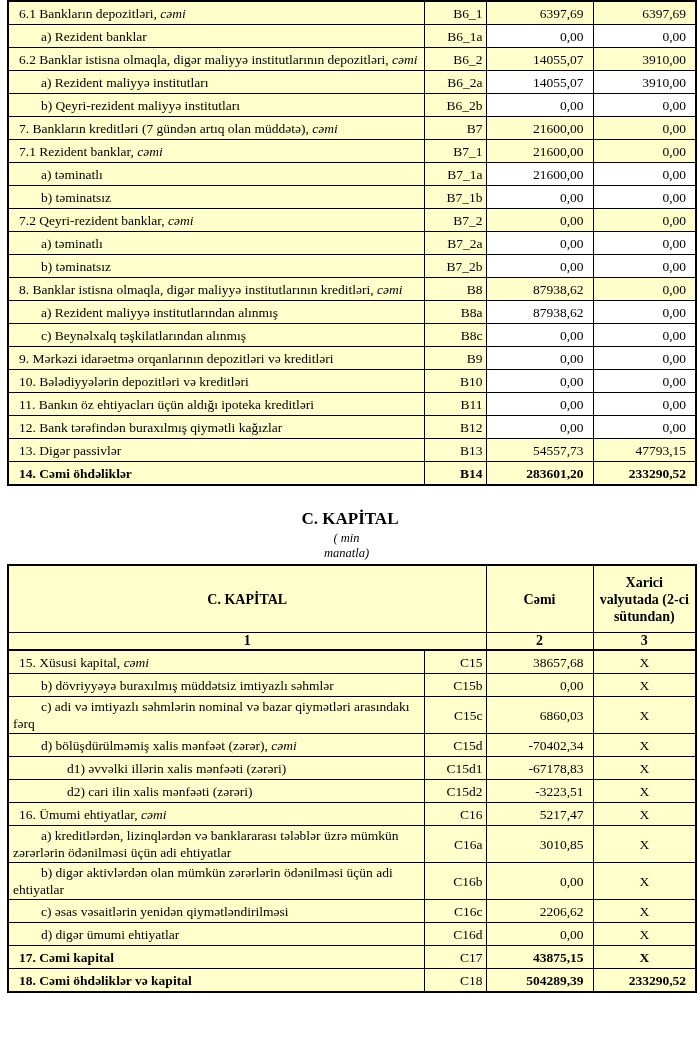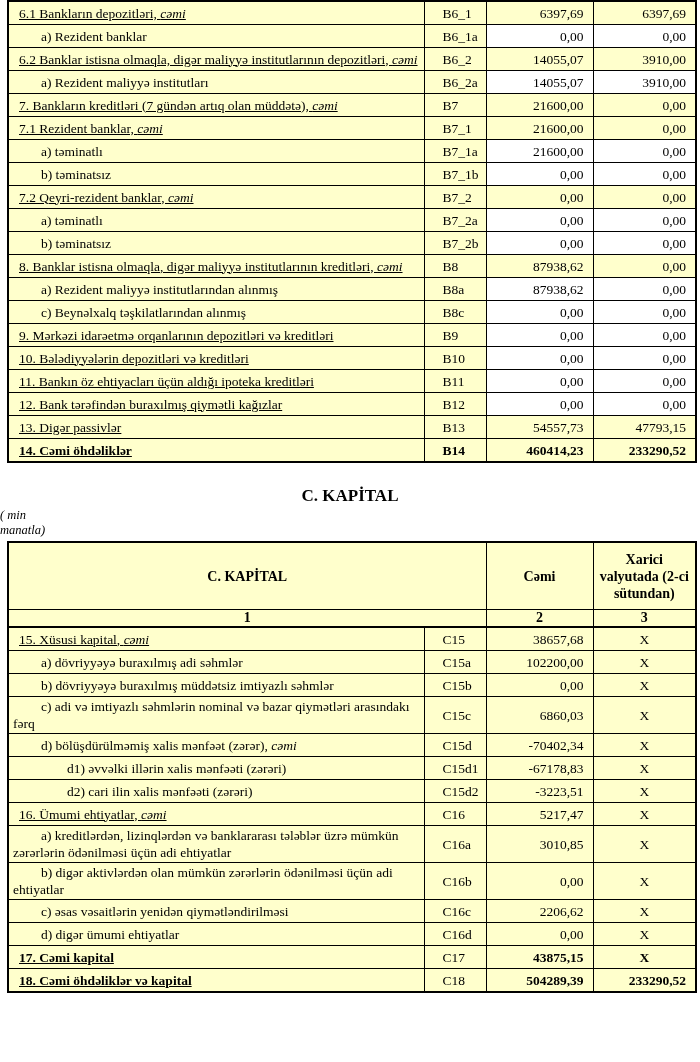--- a/index.html
+++ b/index.html
@@ -14,37 +14,37 @@
     border:2px solid #000;
   }
   .tbl td {
     border:1px solid #000;
     background:#ffffcc;
     font-size:13.5px; line-height:17px;
     padding:1px 4px; height:20px;
     vertical-align:middle;
     overflow:hidden;
   }
-  .tbl td.code { text-align:left; padding:1px 18px; }
+  .tbl td.code { text-align:right; padding:1px 3px; }
   .tbl td.num  { text-align:right; padding-right:9px; }
   .tbl td.xc   { text-align:center; padding-right:4px; }
   .tbl td.white{ background:#ffffff; }
-  td.ind0 { text-indent:6px;text-decoration:underline; }
+  td.ind0 { text-indent:6px; }
   td.ind1 { text-indent:28px; }
   td.ind2 { text-indent:54px; }
   tr.boldrow td { font-weight:bold; }
   tr.boldrow td.code { font-weight:bold; }
   tr.boldrow.codebold td.code { font-weight:normal; }
   .cap-title {
     margin-top:23px; text-align:center;
     font-weight:bold; font-size:17px; line-height:19px;
   }
   .unit-note {
     margin-top:3px; padding-right:7px;
-    text-align:left; font-style:italic;
+    text-align:center; font-style:italic;
     font-size:12.5px; line-height:15px;
   }
   .captbl { margin-top:3px; }
   .captbl thead td { text-align:center; font-weight:bold; font-size:14px; }
   .captbl tr.hdr td { height:64px; }
   .captbl tr.numrow td { height:15px; line-height:16px; padding:0 4px; border-bottom:2px solid #000; }
 </style>
 </head>
 <body>
 
@@ -76,20 +76,26 @@
           <td class="num">14055,07</td>
           <td class="num">3910,00</td>
         </tr>
         <tr>
           <td class="label ind1">a) Rezident maliyyə institutları</td>
           <td class="code">B6_2a</td>
           <td class="num white">14055,07</td>
           <td class="num white">3910,00</td>
         </tr>
         <tr>
+          <td class="label ind1">b) Qeyri-rezident maliyyə institutları</td>
+          <td class="code">B6_2b</td>
+          <td class="num white">0,00</td>
+          <td class="num white">0,00</td>
+        </tr>
+        <tr>
           <td class="label ind0">7. Bankların kreditləri (7 gündən artıq olan müddətə), <i>cəmi</i></td>
           <td class="code">B7</td>
           <td class="num">21600,00</td>
           <td class="num">0,00</td>
         </tr>
         <tr>
           <td class="label ind0">7.1 Rezident banklar, <i>cəmi</i></td>
           <td class="code">B7_1</td>
           <td class="num">21600,00</td>
           <td class="num">0,00</td>
@@ -168,21 +174,21 @@
         </tr>
         <tr>
           <td class="label ind0">13. Digər passivlər</td>
           <td class="code">B13</td>
           <td class="num">54557,73</td>
           <td class="num">47793,15</td>
         </tr>
         <tr class="boldrow">
           <td class="label ind0">14. Cəmi öhdəliklər</td>
           <td class="code">B14</td>
-          <td class="num">460414,23</td>
+          <td class="num">283601,20</td>
           <td class="num">233290,52</td>
         </tr>
       </tbody>
   </table>
 
   <div class="cap-title">C. KAPİTAL</div>
 
   <div class="unit-note">
     <div>( min</div>
     <div>manatla)</div>
@@ -208,26 +214,20 @@
       </tr>
     </thead>
     <tbody id="c-rows">
         <tr>
           <td class="label ind0">15. Xüsusi kapital, <i>cəmi</i></td>
           <td class="code">C15</td>
           <td class="num">38657,68</td>
           <td class="xc">X</td>
         </tr>
         <tr>
-          <td class="label ind1">a) dövriyyəyə buraxılmış adi səhmlər</td>
-          <td class="code">C15a</td>
-          <td class="num">102200,00</td>
-          <td class="xc">X</td>
-        </tr>
-        <tr>
           <td class="label ind1">b) dövriyyəyə buraxılmış müddətsiz imtiyazlı səhmlər</td>
           <td class="code">C15b</td>
           <td class="num">0,00</td>
           <td class="xc">X</td>
         </tr>
         <tr>
           <td class="label ind1">c) adi və imtiyazlı səhmlərin nominal və bazar qiymətləri arasındakı fərq</td>
           <td class="code">C15c</td>
           <td class="num">6860,03</td>
           <td class="xc">X</td>

